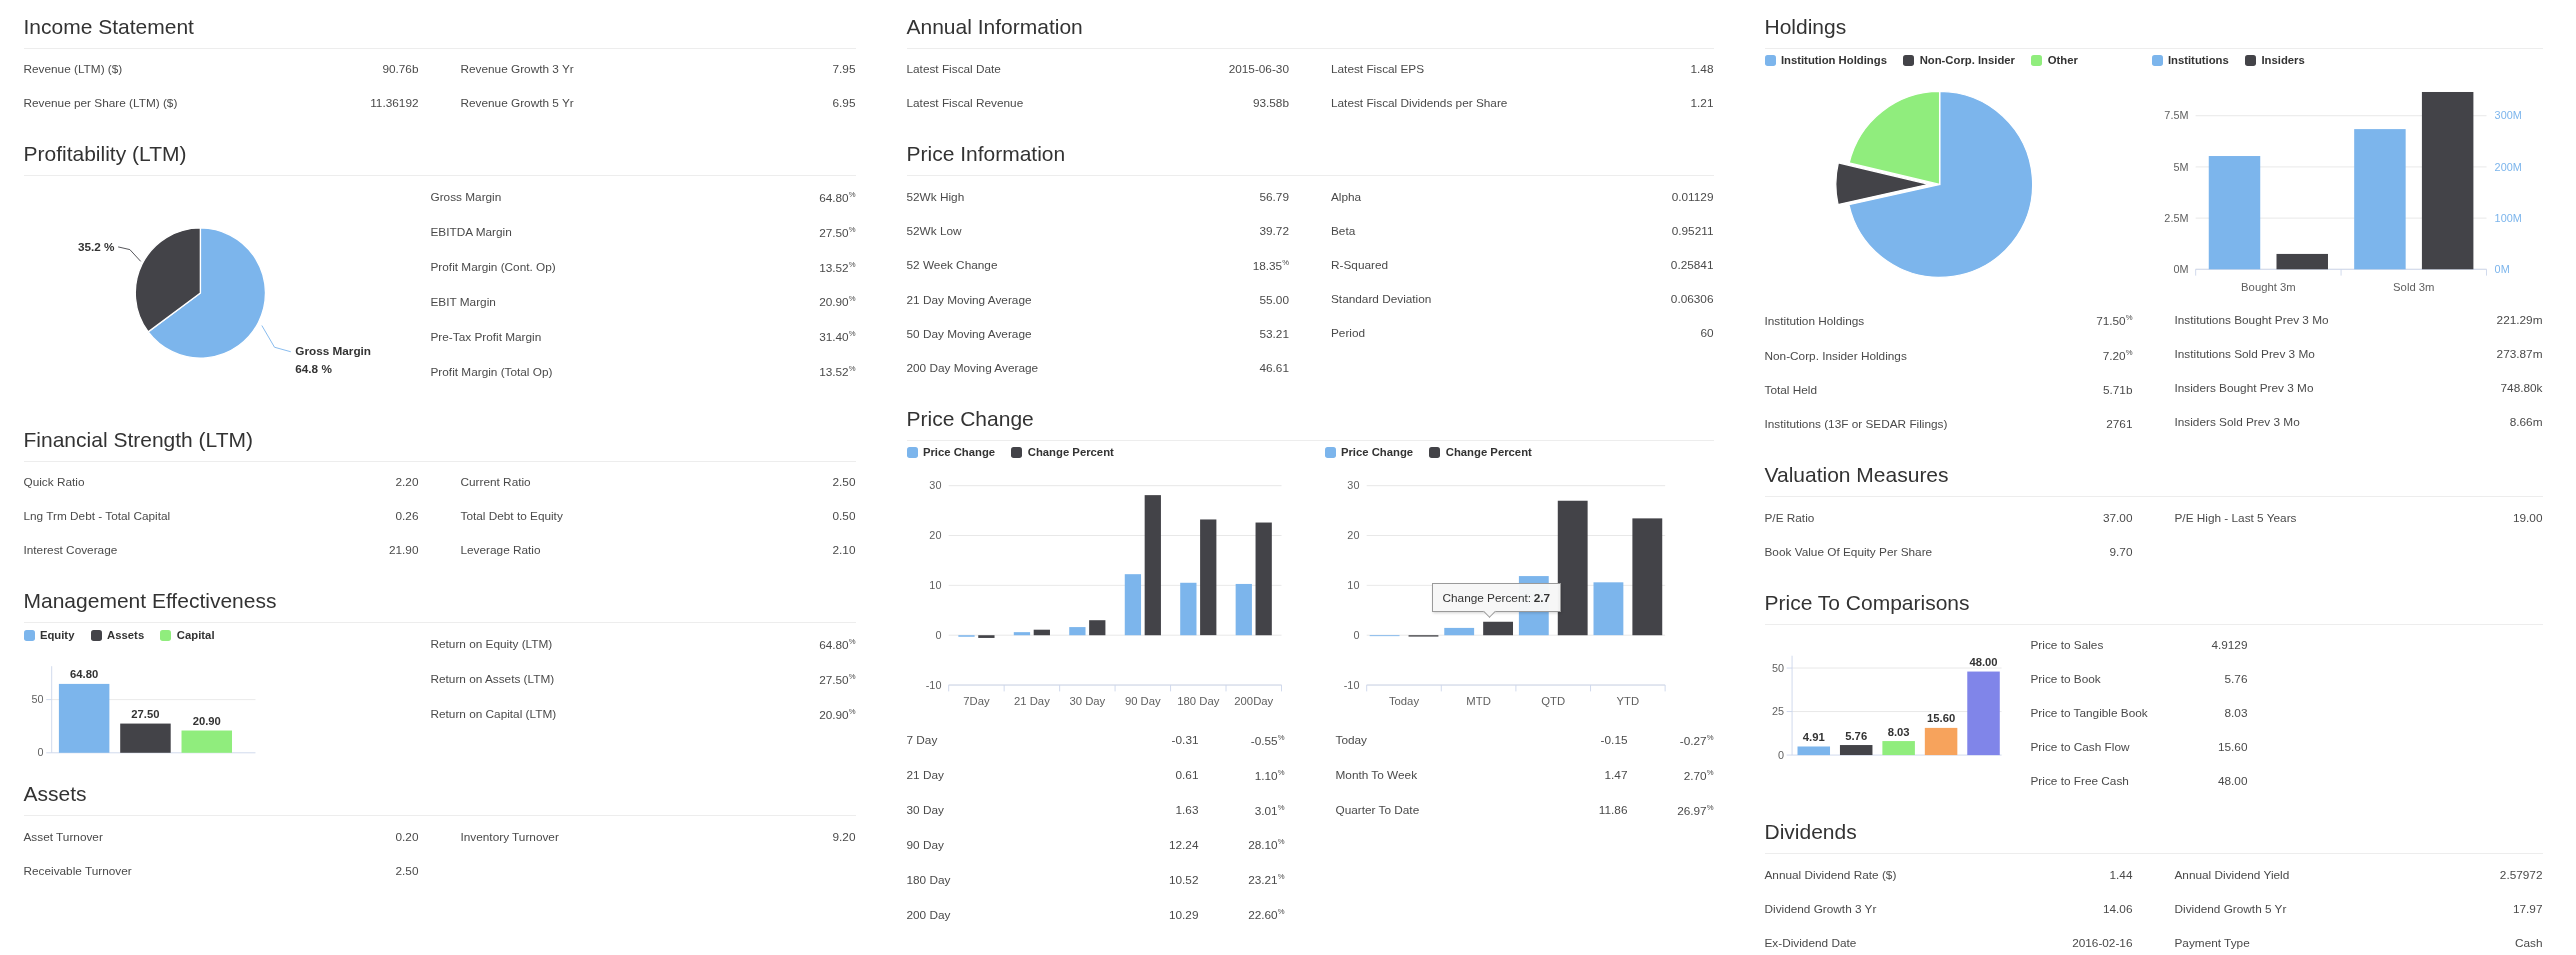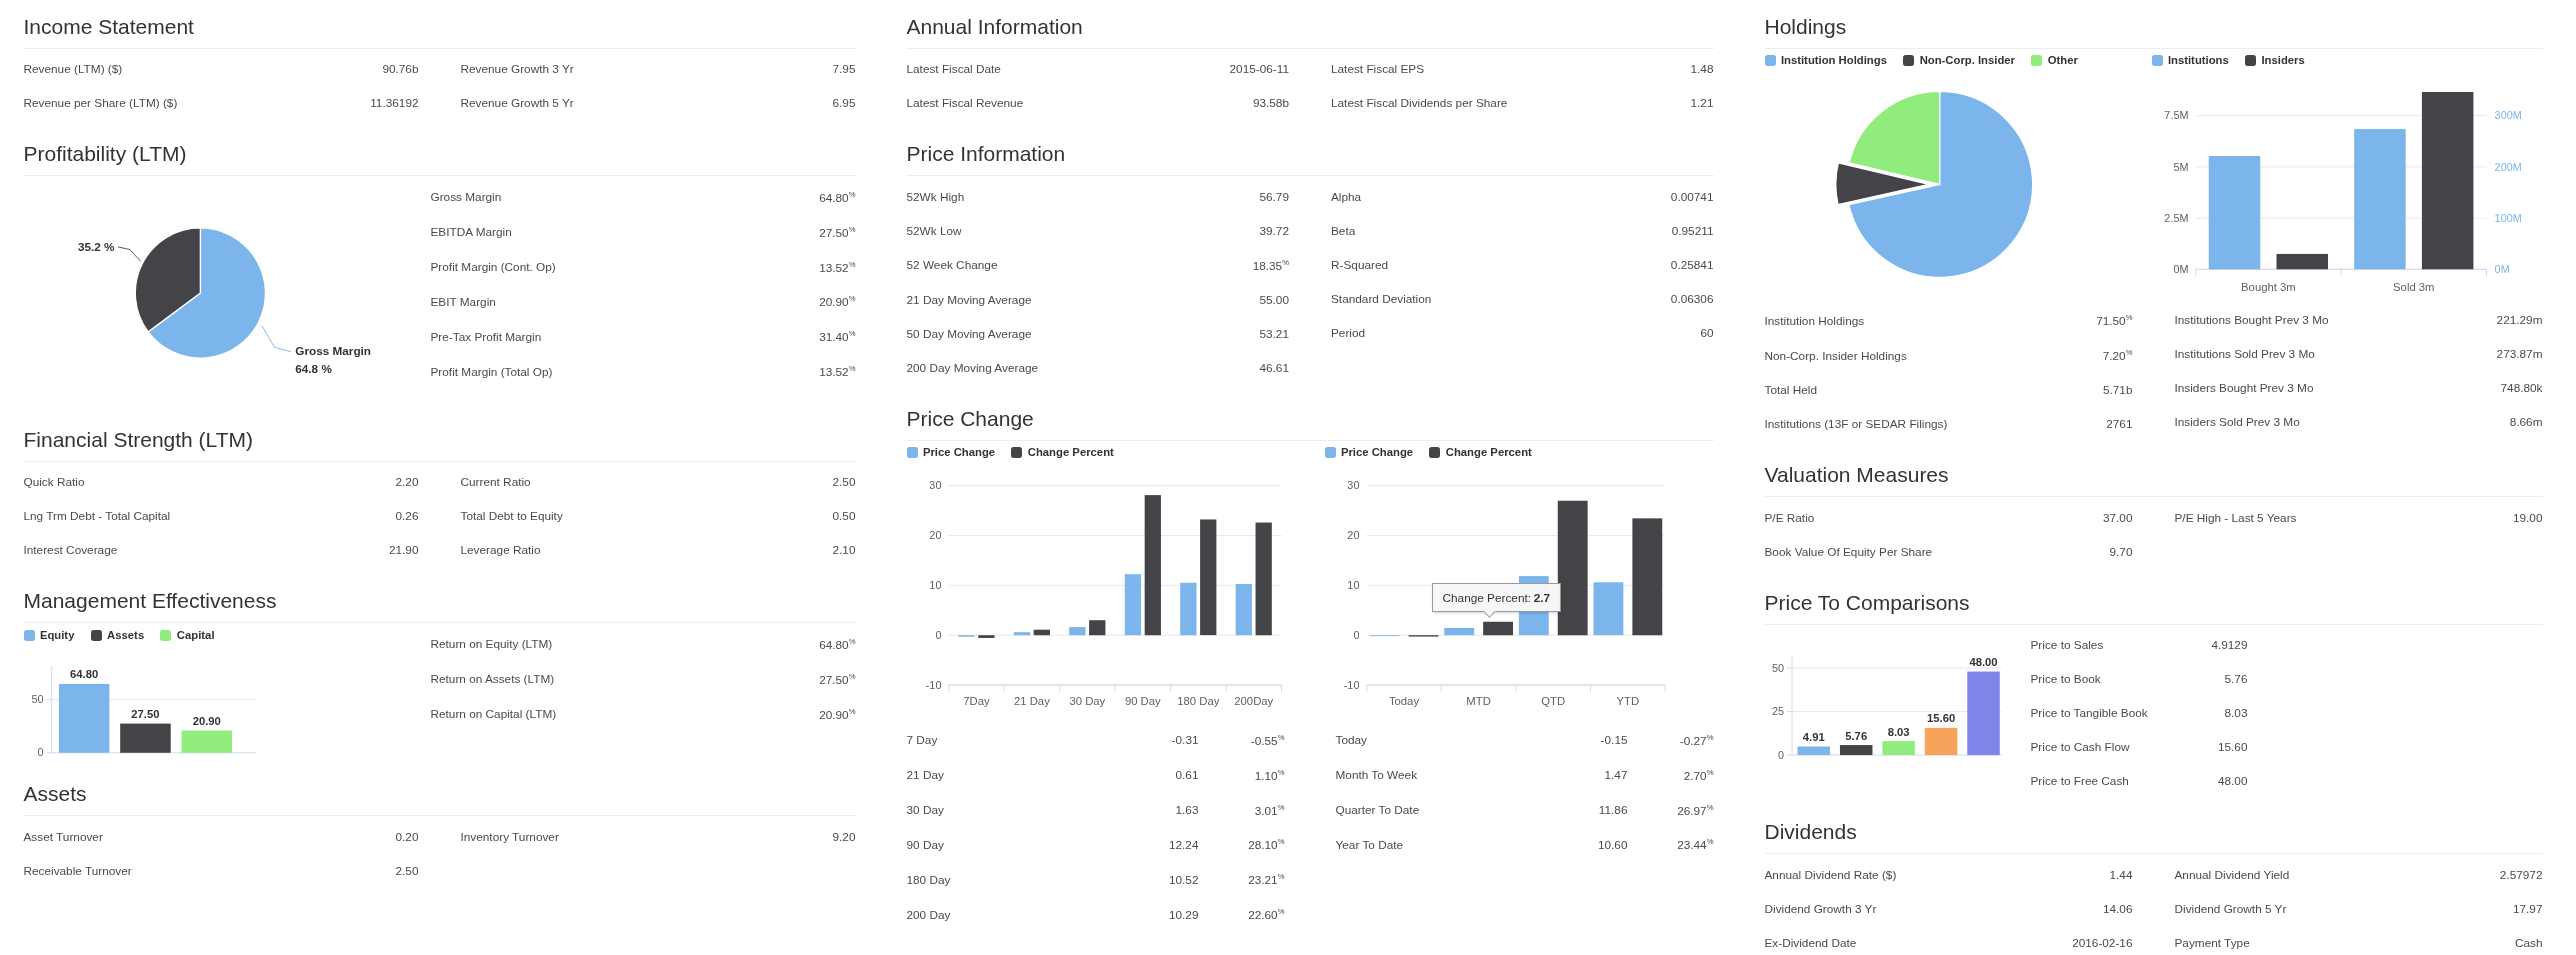--- a/index.html
+++ b/index.html
@@ -241,21 +241,21 @@
   </div>
 
   <div class="col col2">
 
     <section>
       <h2 class="sec-title">Annual Information</h2>
       <div class="kv2">
         <div class="kv">
             <div class="kv-row">
               <span class="kv-label">Latest Fiscal Date</span>
-              <span class="kv-value">2015-06-11</span>
+              <span class="kv-value">2015-06-30</span>
             </div>
             <div class="kv-row">
               <span class="kv-label">Latest Fiscal Revenue</span>
               <span class="kv-value">93.58b</span>
             </div>
           </div>
         <div class="kv">
             <div class="kv-row">
               <span class="kv-label">Latest Fiscal EPS</span>
               <span class="kv-value">1.48</span>
@@ -293,21 +293,21 @@
               <span class="kv-value">53.21</span>
             </div>
             <div class="kv-row">
               <span class="kv-label">200 Day Moving Average</span>
               <span class="kv-value">46.61</span>
             </div>
           </div>
         <div class="kv">
             <div class="kv-row">
               <span class="kv-label">Alpha</span>
-              <span class="kv-value">0.00741</span>
+              <span class="kv-value">0.01129</span>
             </div>
             <div class="kv-row">
               <span class="kv-label">Beta</span>
               <span class="kv-value">0.95211</span>
             </div>
             <div class="kv-row">
               <span class="kv-label">R-Squared</span>
               <span class="kv-value">0.25841</span>
             </div>
             <div class="kv-row">
@@ -468,25 +468,20 @@
             <div class="kv-row">
               <span class="kv-label">Month To Week</span>
               <span class="kv-value">1.47</span>
               <span class="kv-value">2.70<sup>%</sup></span>
             </div>
             <div class="kv-row">
               <span class="kv-label">Quarter To Date</span>
               <span class="kv-value">11.86</span>
               <span class="kv-value">26.97<sup>%</sup></span>
             </div>
-            <div class="kv-row">
-              <span class="kv-label">Year To Date</span>
-              <span class="kv-value">10.60</span>
-              <span class="kv-value">23.44<sup>%</sup></span>
-            </div>
           </div>
       </div>
     </section>
 
   </div>
 
   <div class="col col3">
 
     <section>
       <h2 class="sec-title">Holdings</h2>

